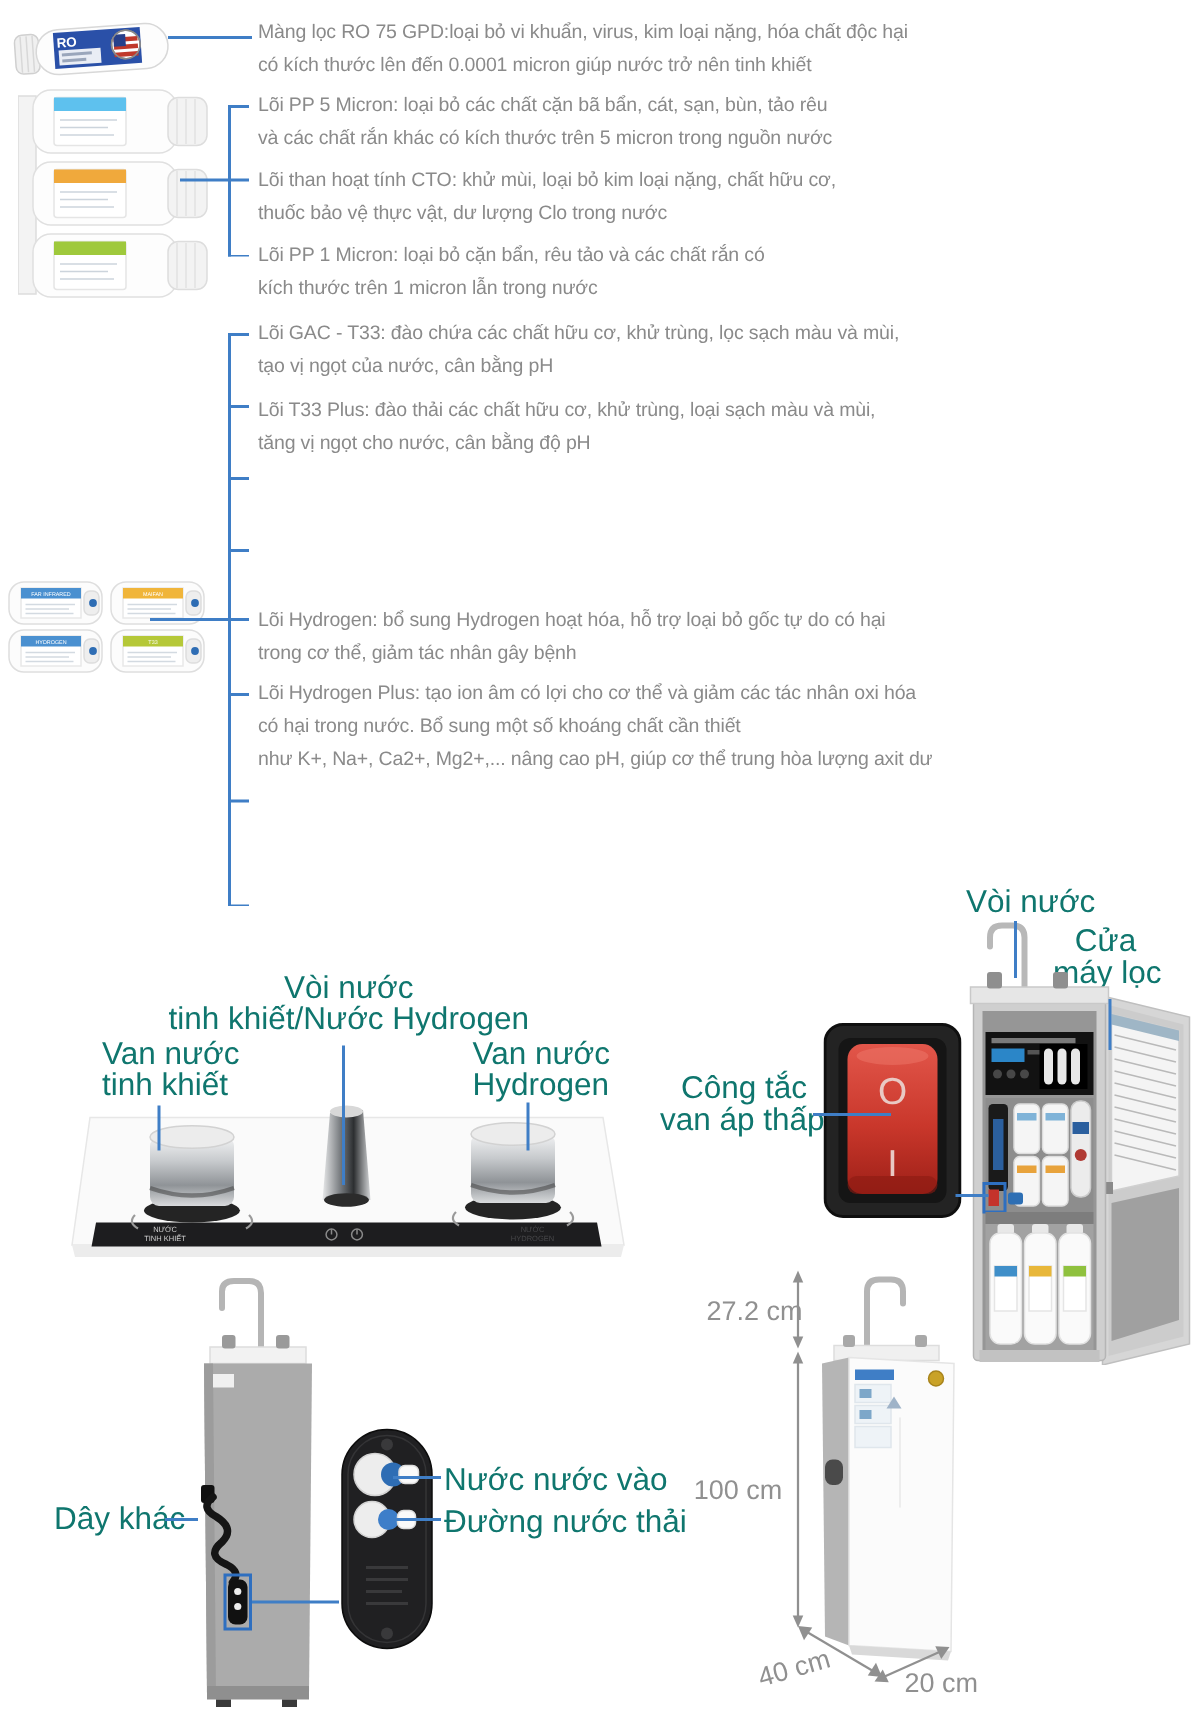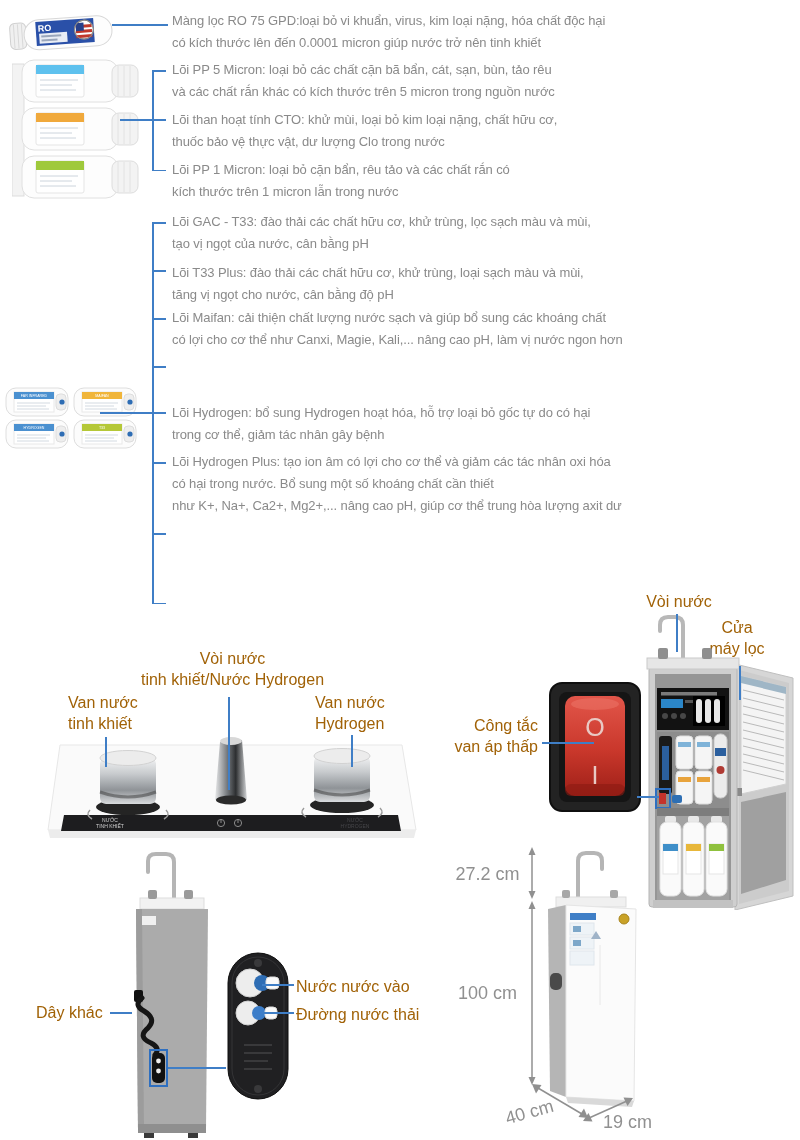--- a/index.html
+++ b/index.html
@@ -1,20 +1,20 @@
 <!DOCTYPE html>
 <html><head>
 <meta charset="utf-8">
 <style>
   html,body{margin:0;padding:0;background:#fff;}
   .canvas{position:relative;width:800px;height:1140px;background:#ffffff;overflow:hidden;
           font-family:"Liberation Sans","DejaVu Sans",sans-serif;}
   .abs{position:absolute;}
   .ann{position:absolute;left:172px;color:#8a8a8a;font-size:13px;line-height:22px;white-space:pre;letter-spacing:-0.1px;}
-  .lbl{position:absolute;color:#a16207;font-size:16px;line-height:21px;white-space:pre;}
+  .lbl{position:absolute;color:#0f766e;font-size:21px;line-height:21px;white-space:pre;}
   .dim{position:absolute;color:#909090;font-size:18px;white-space:pre;}
   .hl{position:absolute;height:1.5px;background:#3f7ec6;}
   .vl{position:absolute;width:1.5px;background:#3f7ec6;}
   .tick{position:absolute;height:1.5px;width:14px;background:#3f7ec6;}
   svg{display:block;}
 </style>
 </head>
 <body>
 
 <div class="canvas">
@@ -143,26 +143,24 @@
   <div class="tick" style="left:152px;top:602.5px"></div>
 
   <div class="ann" style="top:10px">Màng lọc RO 75 GPD:loại bỏ vi khuẩn, virus, kim loại nặng, hóa chất độc hại
 có kích thước lên đến 0.0001 micron giúp nước trở nên tinh khiết</div>
   <div class="ann" style="top:59px">Lõi PP 5 Micron: loại bỏ các chất cặn bã bẩn, cát, sạn, bùn, tảo rêu
 và các chất rắn khác có kích thước trên 5 micron trong nguồn nước</div>
   <div class="ann" style="top:109px">Lõi than hoạt tính CTO: khử mùi, loại bỏ kim loại nặng, chất hữu cơ,
 thuốc bảo vệ thực vật, dư lượng Clo trong nước</div>
   <div class="ann" style="top:159px">Lõi PP 1 Micron: loại bỏ cặn bẩn, rêu tảo và các chất rắn có
 kích thước trên 1 micron lẫn trong nước</div>
-  <div class="ann" style="top:211px">Lõi GAC - T33: đào thải các chất hữu cơ, khử trùng, lọc sạch màu và mùi,
+  <div class="ann" style="top:211px">Lõi GAC - T33: đào chứa các chất hữu cơ, khử trùng, lọc sạch màu và mùi,
 tạo vị ngọt của nước, cân bằng pH</div>
   <div class="ann" style="top:262px">Lõi T33 Plus: đào thải các chất hữu cơ, khử trùng, loại sạch màu và mùi,
 tăng vị ngọt cho nước, cân bằng độ pH</div>
-  <div class="ann" style="top:307px">Lõi Maifan: cải thiện chất lượng nước sạch và giúp bổ sung các khoáng chất
-có lợi cho cơ thể như Canxi, Magie, Kali,... nâng cao pH, làm vị nước ngon hơn</div>
   <div class="ann" style="top:402px">Lõi Hydrogen: bổ sung Hydrogen hoạt hóa, hỗ trợ loại bỏ gốc tự do có hại
 trong cơ thể, giảm tác nhân gây bệnh</div>
   <div class="ann" style="top:451px">Lõi Hydrogen Plus: tạo ion âm có lợi cho cơ thể và giảm các tác nhân oxi hóa
 có hại trong nước. Bổ sung một số khoáng chất cần thiết
 như K+, Na+, Ca2+, Mg2+,... nâng cao pH, giúp cơ thể trung hòa lượng axit dư</div>
 
   <div class="lbl" style="left:80px;top:648px;width:305px;text-align:center">Vòi nước
 tinh khiết/Nước Hydrogen</div>
   <div class="lbl" style="left:68px;top:692px">Van nước
 tinh khiết</div>
@@ -409,18 +407,18 @@
     <line x1="10" y1="10" x2="54" y2="36" stroke="#909090" stroke-width="1.5"></line>
     <polygon points="4,6 13.5,7 8,15.5" fill="#909090"></polygon>
     <polygon points="60,40 50.5,39 56,30.5" fill="#909090"></polygon>
   </svg>
   <svg class="abs" style="left:580px;top:1092px" width="56" height="34" viewBox="0 0 56 34">
     <line x1="9" y1="26" x2="47" y2="9" stroke="#909090" stroke-width="1.5"></line>
     <polygon points="3,29 12.5,29.5 8.5,21" fill="#909090"></polygon>
     <polygon points="53,6 43.5,5.5 47.5,14" fill="#909090"></polygon>
   </svg>
 
-  <div class="dim" style="left:455px;top:864px;width:65px;text-align:center">27.2 cm</div>
-  <div class="dim" style="left:458px;top:983px;width:68px;text-align:left">100 cm</div>
+  <div class="dim" style="left:471px;top:864px;width:65px;text-align:left">27.2 cm</div>
+  <div class="dim" style="left:458px;top:983px;width:68px;text-align:center">100 cm</div>
   <div class="dim" style="left:505px;top:1102px;transform:rotate(-16deg)">40 cm</div>
-  <div class="dim" style="left:603px;top:1112px">19 cm</div>
+  <div class="dim" style="left:603px;top:1112px">20 cm</div>
 
 </div>
 
 </body></html>

